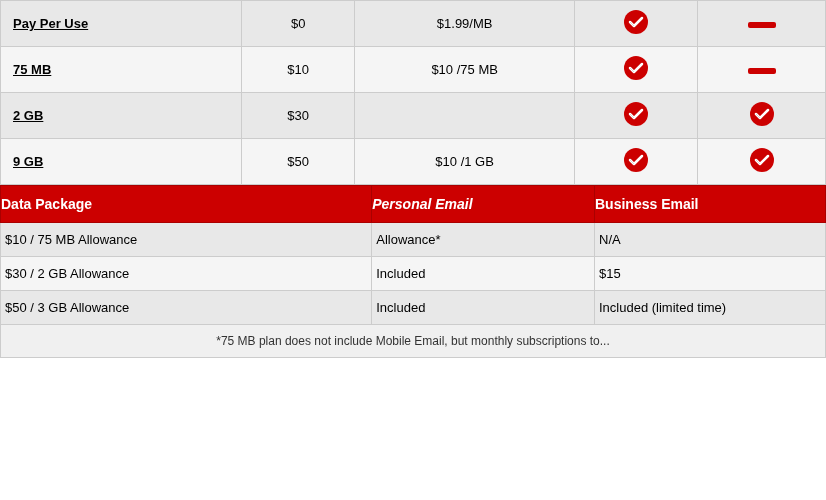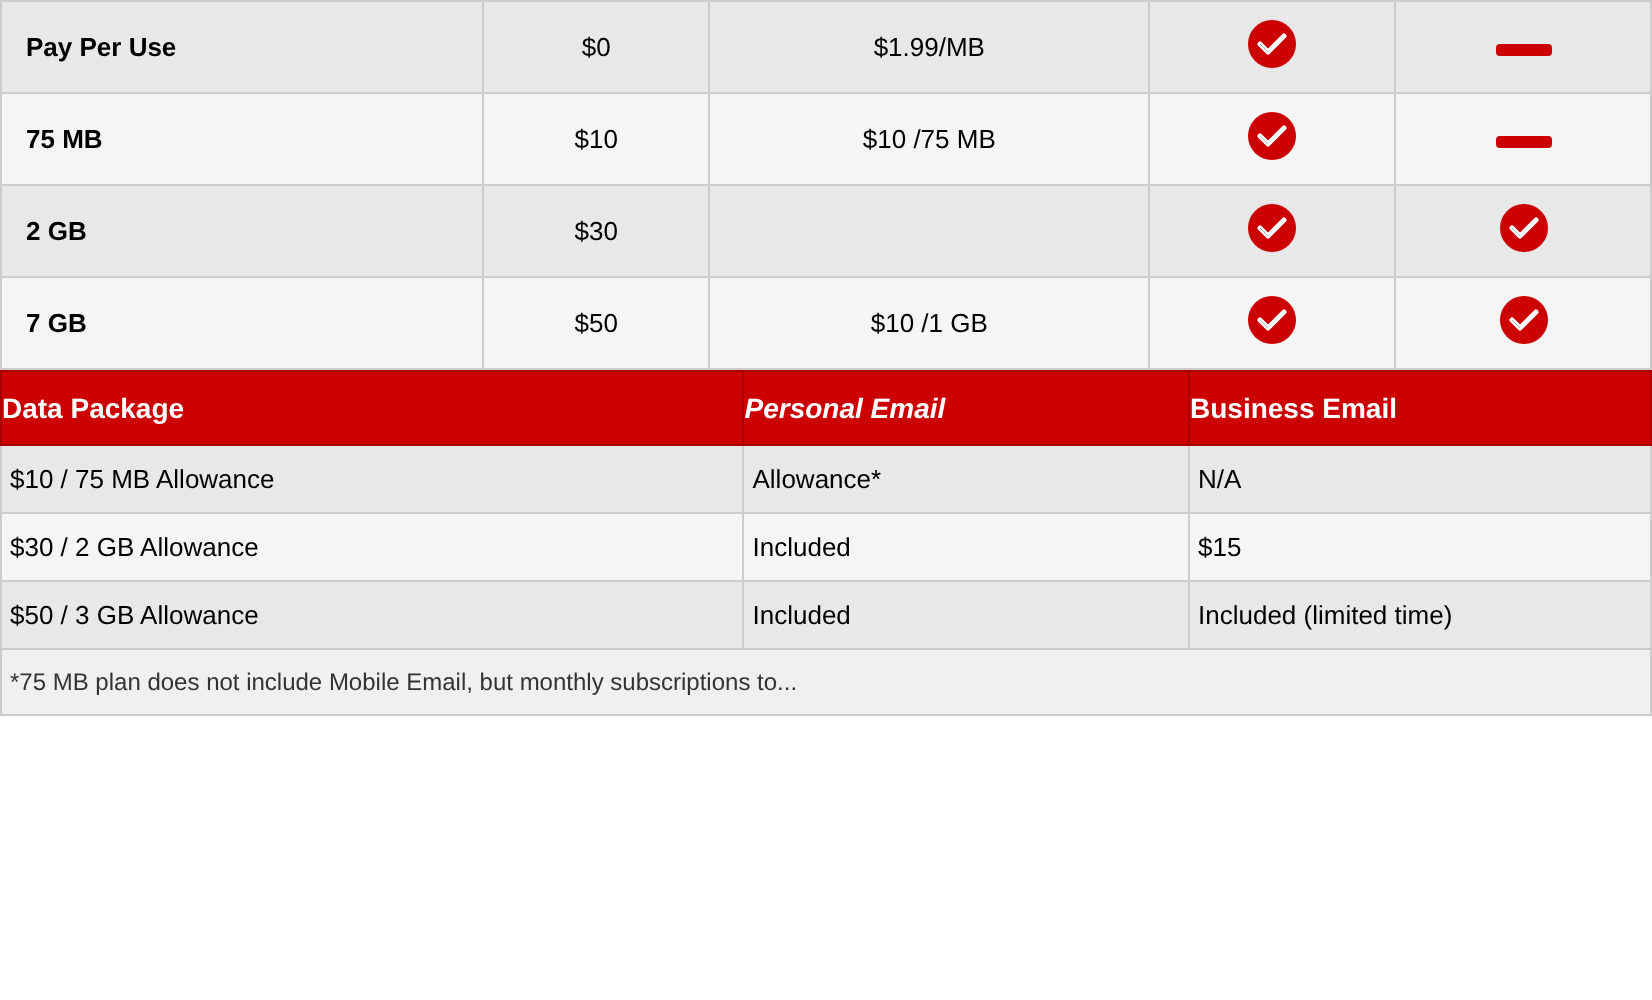--- a/index.html
+++ b/index.html
@@ -46,20 +46,21 @@
     .top-section tr:nth-child(odd) {
       background-color: #e8e8e8;
     }
     .top-section tr:nth-child(even) {
       background-color: #f5f5f5;
     }
 
     .top-section td:first-child {
       text-align: left;
       font-weight: 600;
+      text-decoration: underline;
     }
 
     .check-icon {
       display: inline-block;
       width: 26px;
       height: 26px;
     }
 
     .check-icon svg {
       width: 26px;
@@ -106,20 +107,21 @@
     .col-data-pkg { width: 45%; }
     .col-personal { width: 27%; font-style: italic; }
     .col-business { width: 28%; }
 
     .bottom-note {
       padding: 8px 14px;
       background: #f0f0f0;
       border: 1px solid #ccc;
       font-size: 12px;
       color: #333;
+      text-align: center;
     }
   </style>
 </head>
 <body>
 
 <div class="watermark">
   <span></span>
 </div>
 
 <table class="top-section">
@@ -167,21 +169,21 @@
     </td>
     <td>
       <span class="check-icon"><svg viewBox="0 0 26 26" xmlns="http://www.w3.org/2000/svg">
       <circle cx="13" cy="13" r="12" fill="#cc0000"></circle>
       <path d="M7 13 L11 17 L19 9" stroke="white" stroke-width="2.5" fill="none" stroke-linecap="round" stroke-linejoin="round"></path>
       <path d="M7 13 L11 17" stroke="black" stroke-width="0.5" fill="none" opacity="0.3"></path>
     </svg></span>
     </td>
   </tr>
       <tr>
-    <td>7 GB</td>
+    <td>9 GB</td>
     <td>$50</td>
     <td>$10 /1 GB</td>
     <td>
       <span class="check-icon"><svg viewBox="0 0 26 26" xmlns="http://www.w3.org/2000/svg">
       <circle cx="13" cy="13" r="12" fill="#cc0000"></circle>
       <path d="M7 13 L11 17 L19 9" stroke="white" stroke-width="2.5" fill="none" stroke-linecap="round" stroke-linejoin="round"></path>
       <path d="M7 13 L11 17" stroke="black" stroke-width="0.5" fill="none" opacity="0.3"></path>
     </svg></span>
     </td>
     <td>

